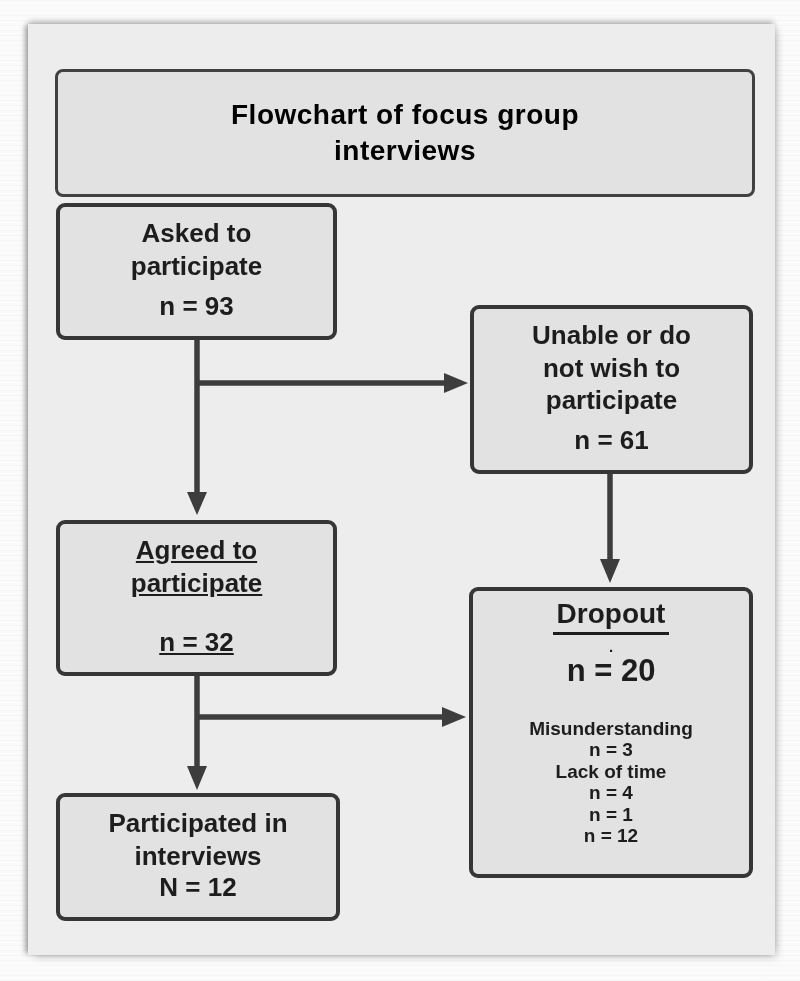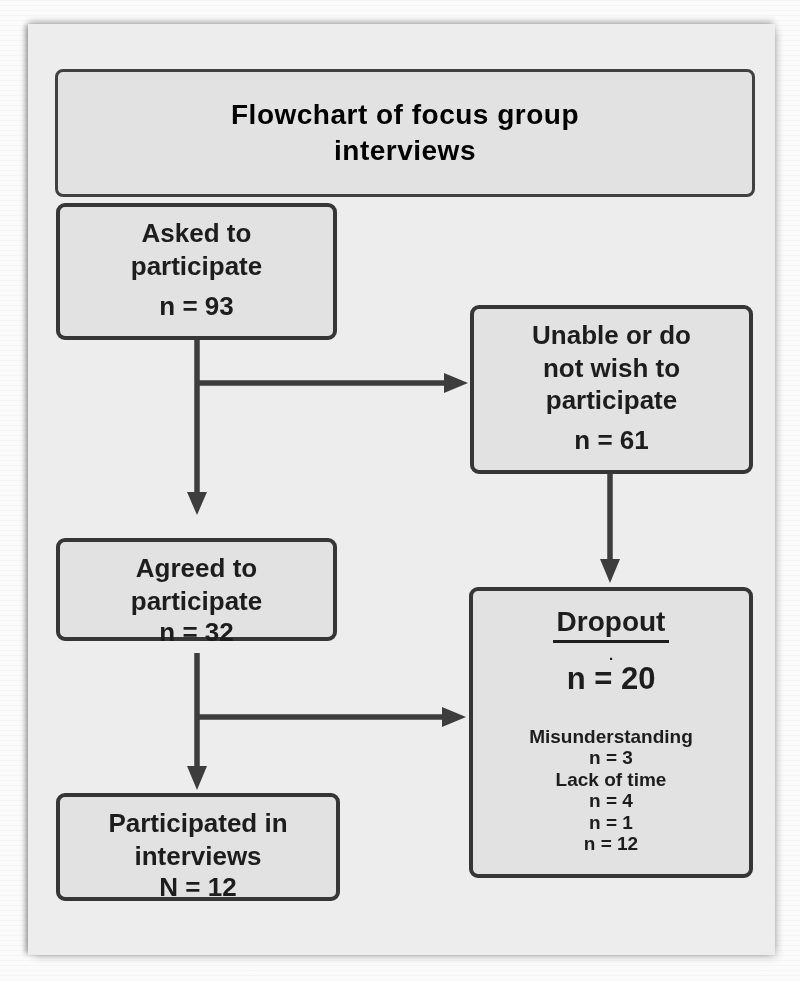--- a/index.html
+++ b/index.html
@@ -36,25 +36,25 @@
     position:absolute;box-sizing:border-box;
     background:#e2e2e2;border:4px solid #363636;border-radius:9px;
     color:#1d1d1d;font-weight:bold;text-align:center;
     display:flex;flex-direction:column;justify-content:space-between;
     padding:10px 8px 14px;
   }
   .fbox .heading{white-space:pre-line;font-size:26px;line-height:1.25;}
   .fbox .count{font-size:26px;}
   .box-asked{left:56px;top:203px;width:281px;height:137px;}
   .box-unable{left:470px;top:305px;width:283px;height:169px;}
-  .box-agreed{left:56px;top:538px;width:281px;height:103px;}
-  .box-participated{left:56px;top:793px;width:284px;height:108px;}
+  .box-agreed{left:56px;top:520px;width:281px;height:156px;text-decoration:underline;}
+  .box-participated{left:56px;top:793px;width:284px;height:128px;}
   .box-dropout{
     left:469px;top:587px;width:284px;height:291px;
-    justify-content:flex-start;padding-top:16px;
+    justify-content:flex-start;padding-top:8px;
   }
   .dropout-heading{
     font-size:28px;line-height:1.1;align-self:center;
     border-bottom:3px solid #1d1d1d;padding:0 4px 2px;
   }
   .dropout-dot{font-size:15px;line-height:11px;margin-top:6px;}
   .dropout-count{font-size:31px;line-height:1.1;margin-top:2px;}
   .dropout-reasons{font-size:19px;line-height:1.13;margin-top:30px;}
   .arrows{position:absolute;left:0;top:0;pointer-events:none;}
 </style>

